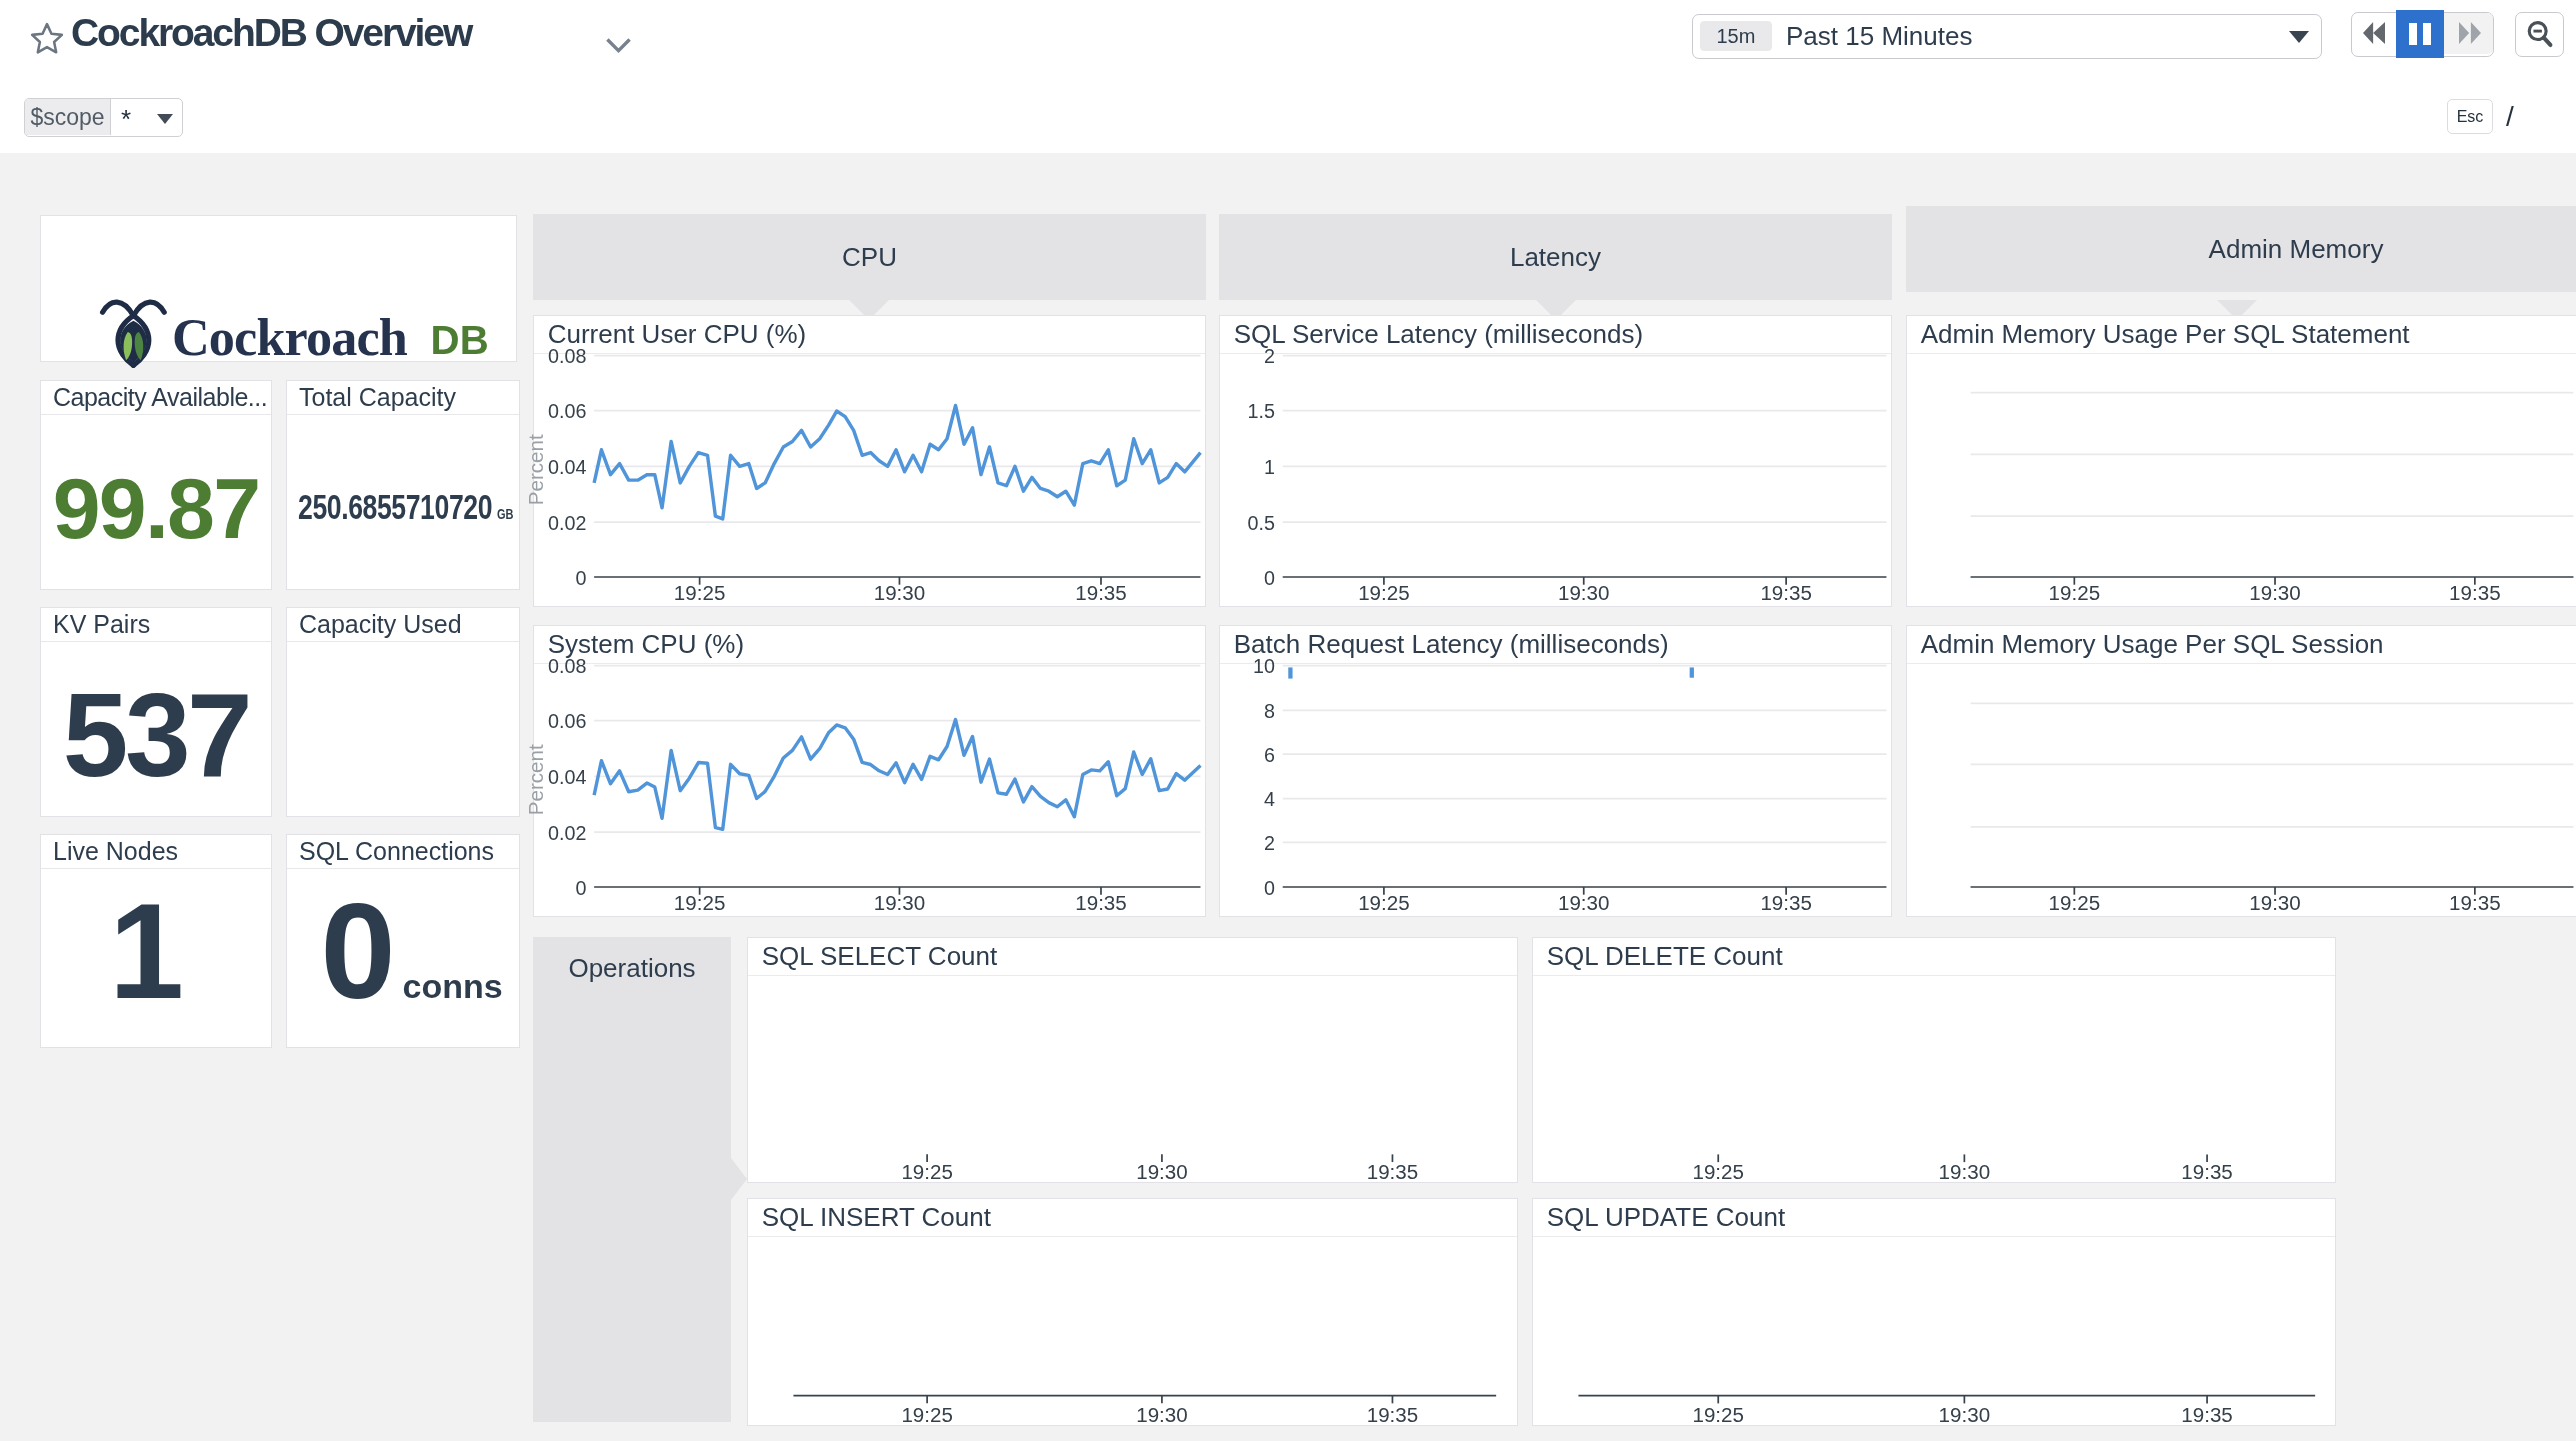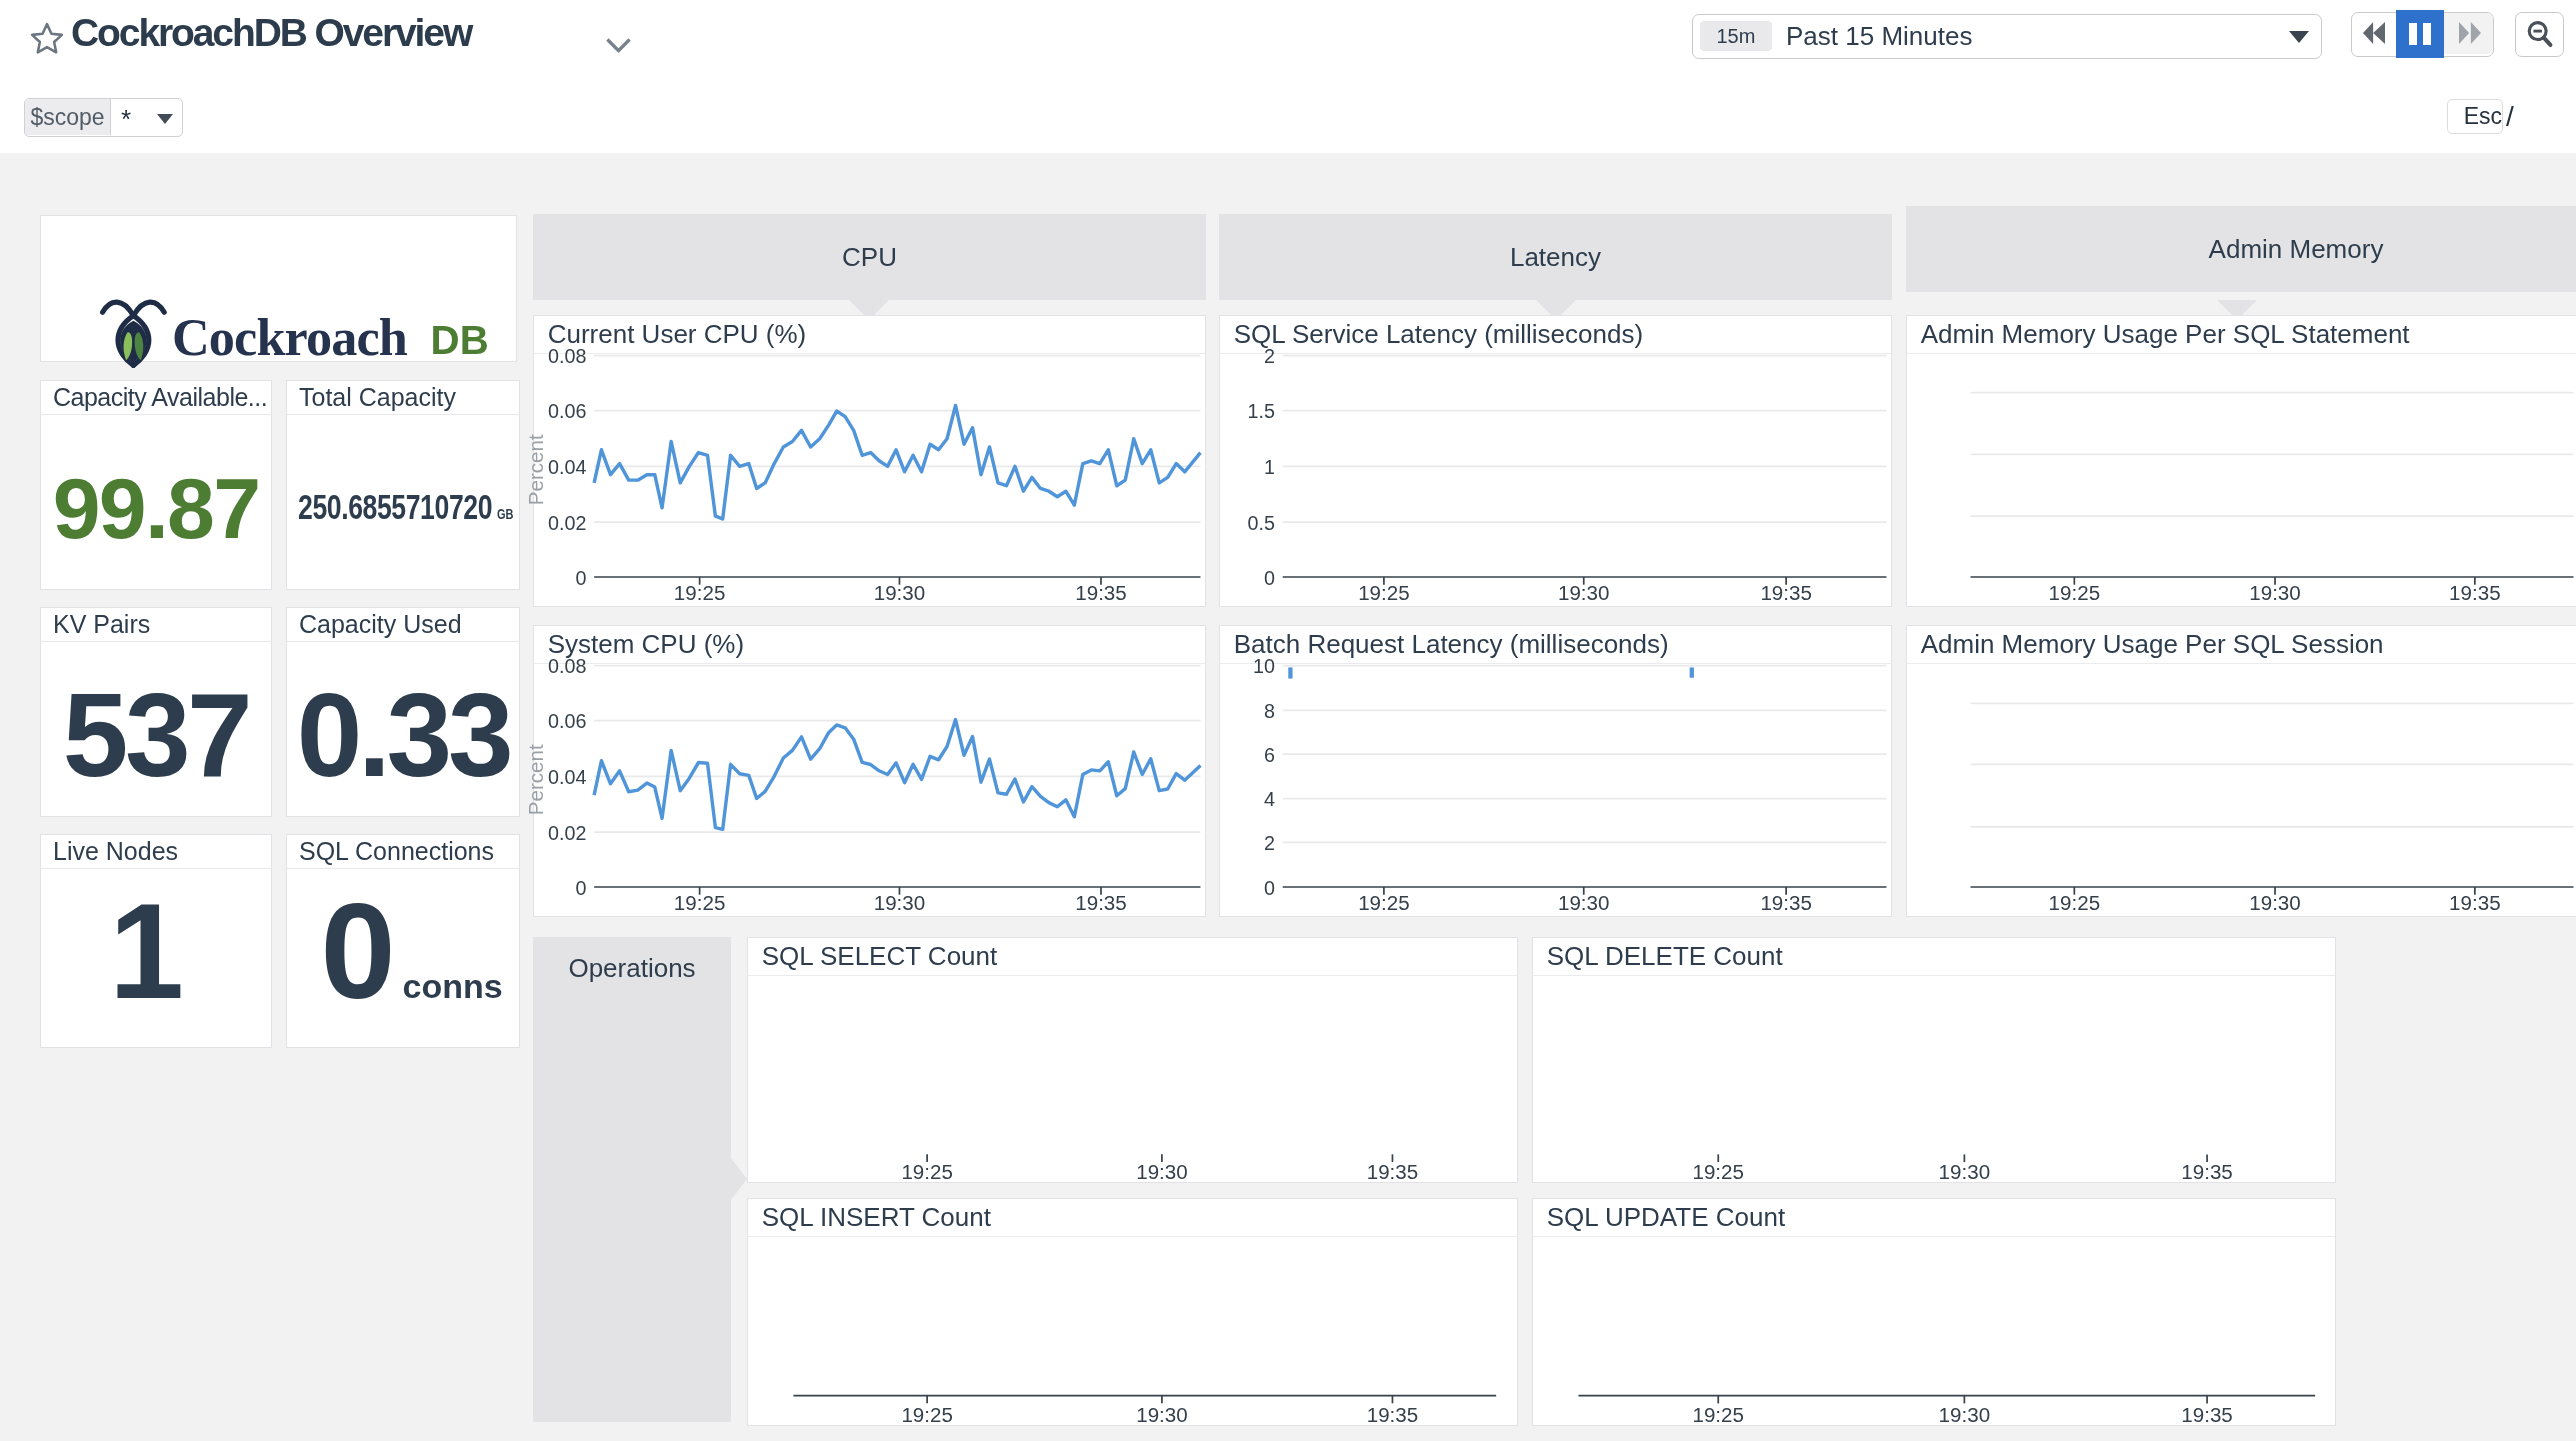--- a/index.html
+++ b/index.html
@@ -68,21 +68,21 @@
       <rect x="25" y="6" width="3" height="3"></rect>
 <rect x="7" y="11" width="3" height="3"></rect>
       <rect x="12" y="11" width="3" height="3"></rect>
       <rect x="17" y="11" width="3" height="3"></rect>
       <rect x="22" y="11" width="3" height="3"></rect>
 <rect x="5" y="16" width="3" height="3"></rect>
       <rect x="10" y="16" width="12" height="3"></rect>
       <rect x="25" y="16" width="3" height="3"></rect>
 </g>
   </svg>
-<div style="position:absolute;left:2447px;top:99px;width:56px;height:35px;border:1.7px solid #dcdce0;border-radius:5.1px;background:#fff;font-size:23px;color:#25313d;text-align:right;line-height:33px">Esc</div>
+<div style="position:absolute;left:2447px;top:99px;width:46px;height:35px;border:1.7px solid #dcdce0;border-radius:5.1px;background:#fff;font-size:16px;color:#25313d;text-align:center;line-height:33px">Esc</div>
 <div style="position:absolute;left:2506px;top:101px;font-size:28px;color:#25313d">/</div>
 <svg width="36" height="27.4" style="position:absolute;left:2948;top:121" viewBox="0 0 42 32">
 <rect x="1.5" y="1.5" width="39" height="23" rx="3" fill="none" stroke="#8a9097" stroke-width="3"></rect>
 <rect x="3" y="17" width="36" height="7" fill="#8a9097"></rect>
 <polygon points="16,25 26,25 28,31 14,31" fill="#8a9097"></polygon>
 </svg>
 <div class="stat" style="left:40px;top:215px;width:477px;height:147px"></div>
 <svg width="394" height="86" style="position:absolute;left:100;top:295;overflow:visible" viewBox="0 0 460 100">
 <g stroke="#1f2c46" stroke-width="6" fill="none" stroke-linecap="round">
 <path d="M3 20 C 12 4, 27 3, 39 24 C 51 32, 57 43, 57 53 C 57 65, 48 76, 39 82"></path>
@@ -107,23 +107,20 @@
     </div>
   </div>
 <div class="stat" style="left:40px;top:607px;width:232px;height:210px">
     <div class="sl">KV Pairs</div>
     <div class="sv" style="">
       <span style="font-size:118px;letter-spacing:-3.4px">537</span>
     </div>
   </div>
 <div class="stat" style="left:286px;top:607px;width:234px;height:210px">
     <div class="sl">Capacity Used</div>
-    <div class="sv" style="">
-      <span style="font-size:118px;letter-spacing:-4.3px">0.33</span>
-    </div>
   </div>
 <div class="stat" style="left:40px;top:834px;width:232px;height:214px">
     <div class="sl">Live Nodes</div>
     <div class="sv" style="padding-top:0;padding-bottom:13.7px;padding-right:19px">
       <span style="font-size:135px">1</span>
     </div>
   </div>
 <div class="stat" style="left:286px;top:834px;width:234px;height:214px">
     <div class="sl">SQL Connections</div>
     <div class="sv" style="padding-top:0;padding-bottom:13.7px;padding-left:17px">

